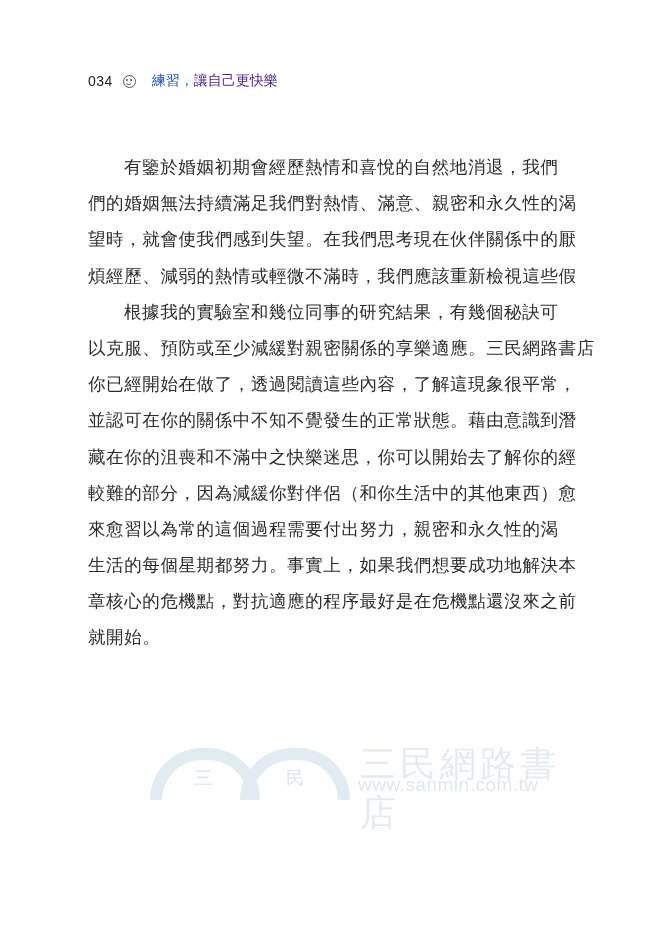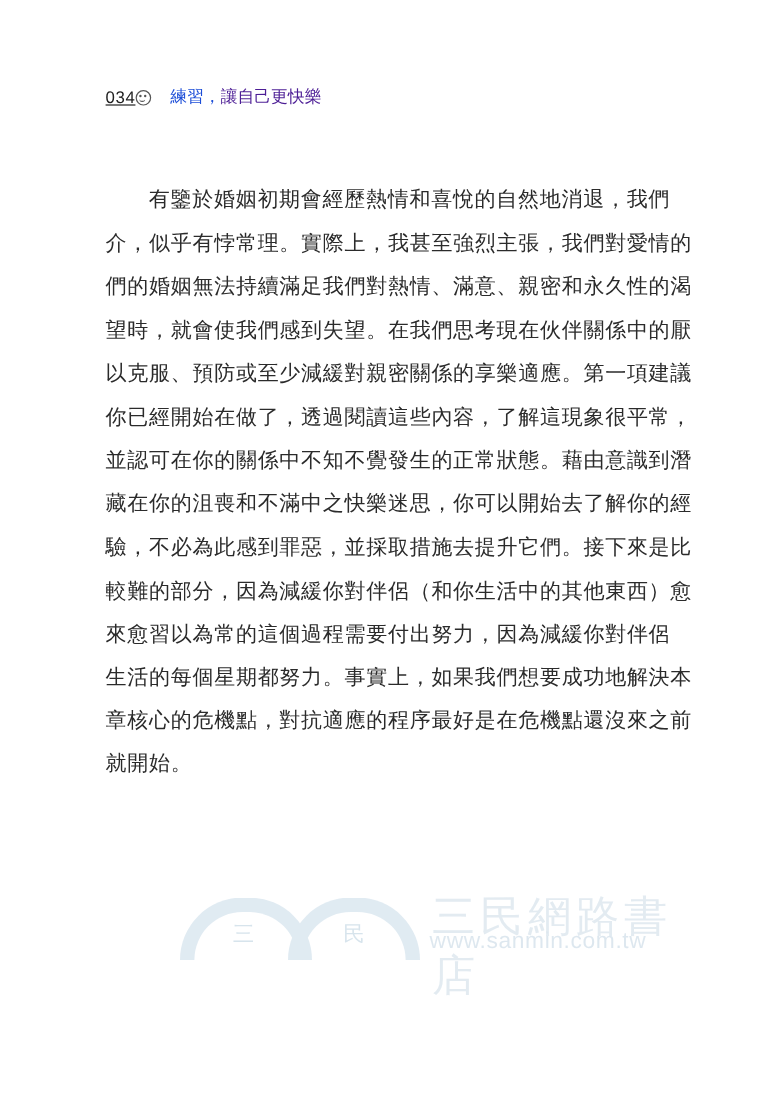--- a/index.html
+++ b/index.html
@@ -21,22 +21,21 @@
       top: 70px;
       height: 22px;
       display: flex;
       align-items: center;
       font-family: "Liberation Sans", "DejaVu Sans", sans-serif;
       font-size: 14px;
       color: #222;
     }
     .page-number {
       letter-spacing: 0.5px;
-      margin-right: 0;
-      text-decoration: underline;
+      margin-right: 10px;
     }
     .smiley-icon {
       width: 13px;
       height: 13px;
       border: 1.3px solid #555;
       border-radius: 50%;
       position: relative;
       margin-right: 16px;
       box-sizing: border-box;
     }
@@ -136,30 +135,30 @@
 
 <header class="page-header">
   <span class="page-number">034</span>
   <span class="smiley-icon"></span>
   <span class="chapter-prefix">練習，</span>
   <span class="chapter-title">讓自己更快樂</span>
 </header>
 
 <main class="body-text">
   <div class="line indent">有鑒於婚姻初期會經歷熱情和喜悅的自然地消退，我們</div>
-  <div class="line">介，似乎有悖常理。實際上，我甚至強烈主張，我們對愛情的</div>
   <div class="line">們的婚姻無法持續滿足我們對熱情、滿意、親密和永久性的渴</div>
   <div class="line">望時，就會使我們感到失望。在我們思考現在伙伴關係中的厭</div>
-  <div class="line">以克服、預防或至少減緩對親密關係的享樂適應。第一項建議</div>
+  <div class="line">煩經歷、減弱的熱情或輕微不滿時，我們應該重新檢視這些假</div>
+  <div class="line indent">根據我的實驗室和幾位同事的研究結果，有幾個秘訣可</div>
+  <div class="line">以克服、預防或至少減緩對親密關係的享樂適應。三民網路書店</div>
   <div class="line">你已經開始在做了，透過閱讀這些內容，了解這現象很平常，</div>
   <div class="line">並認可在你的關係中不知不覺發生的正常狀態。藉由意識到潛</div>
   <div class="line">藏在你的沮喪和不滿中之快樂迷思，你可以開始去了解你的經</div>
-  <div class="line">驗，不必為此感到罪惡，並採取措施去提升它們。接下來是比</div>
   <div class="line">較難的部分，因為減緩你對伴侶（和你生活中的其他東西）愈</div>
-  <div class="line">來愈習以為常的這個過程需要付出努力，因為減緩你對伴侶</div>
+  <div class="line">來愈習以為常的這個過程需要付出努力，親密和永久性的渴</div>
   <div class="line">生活的每個星期都努力。事實上，如果我們想要成功地解決本</div>
   <div class="line">章核心的危機點，對抗適應的程序最好是在危機點還沒來之前</div>
   <div class="line">就開始。</div>
 </main>
 
 <div class="watermark">
   <div class="wm-arch a1"></div>
   <div class="wm-arch a2"></div>
   <span class="wm-char c1">三</span>
   <span class="wm-char c2">民</span>

